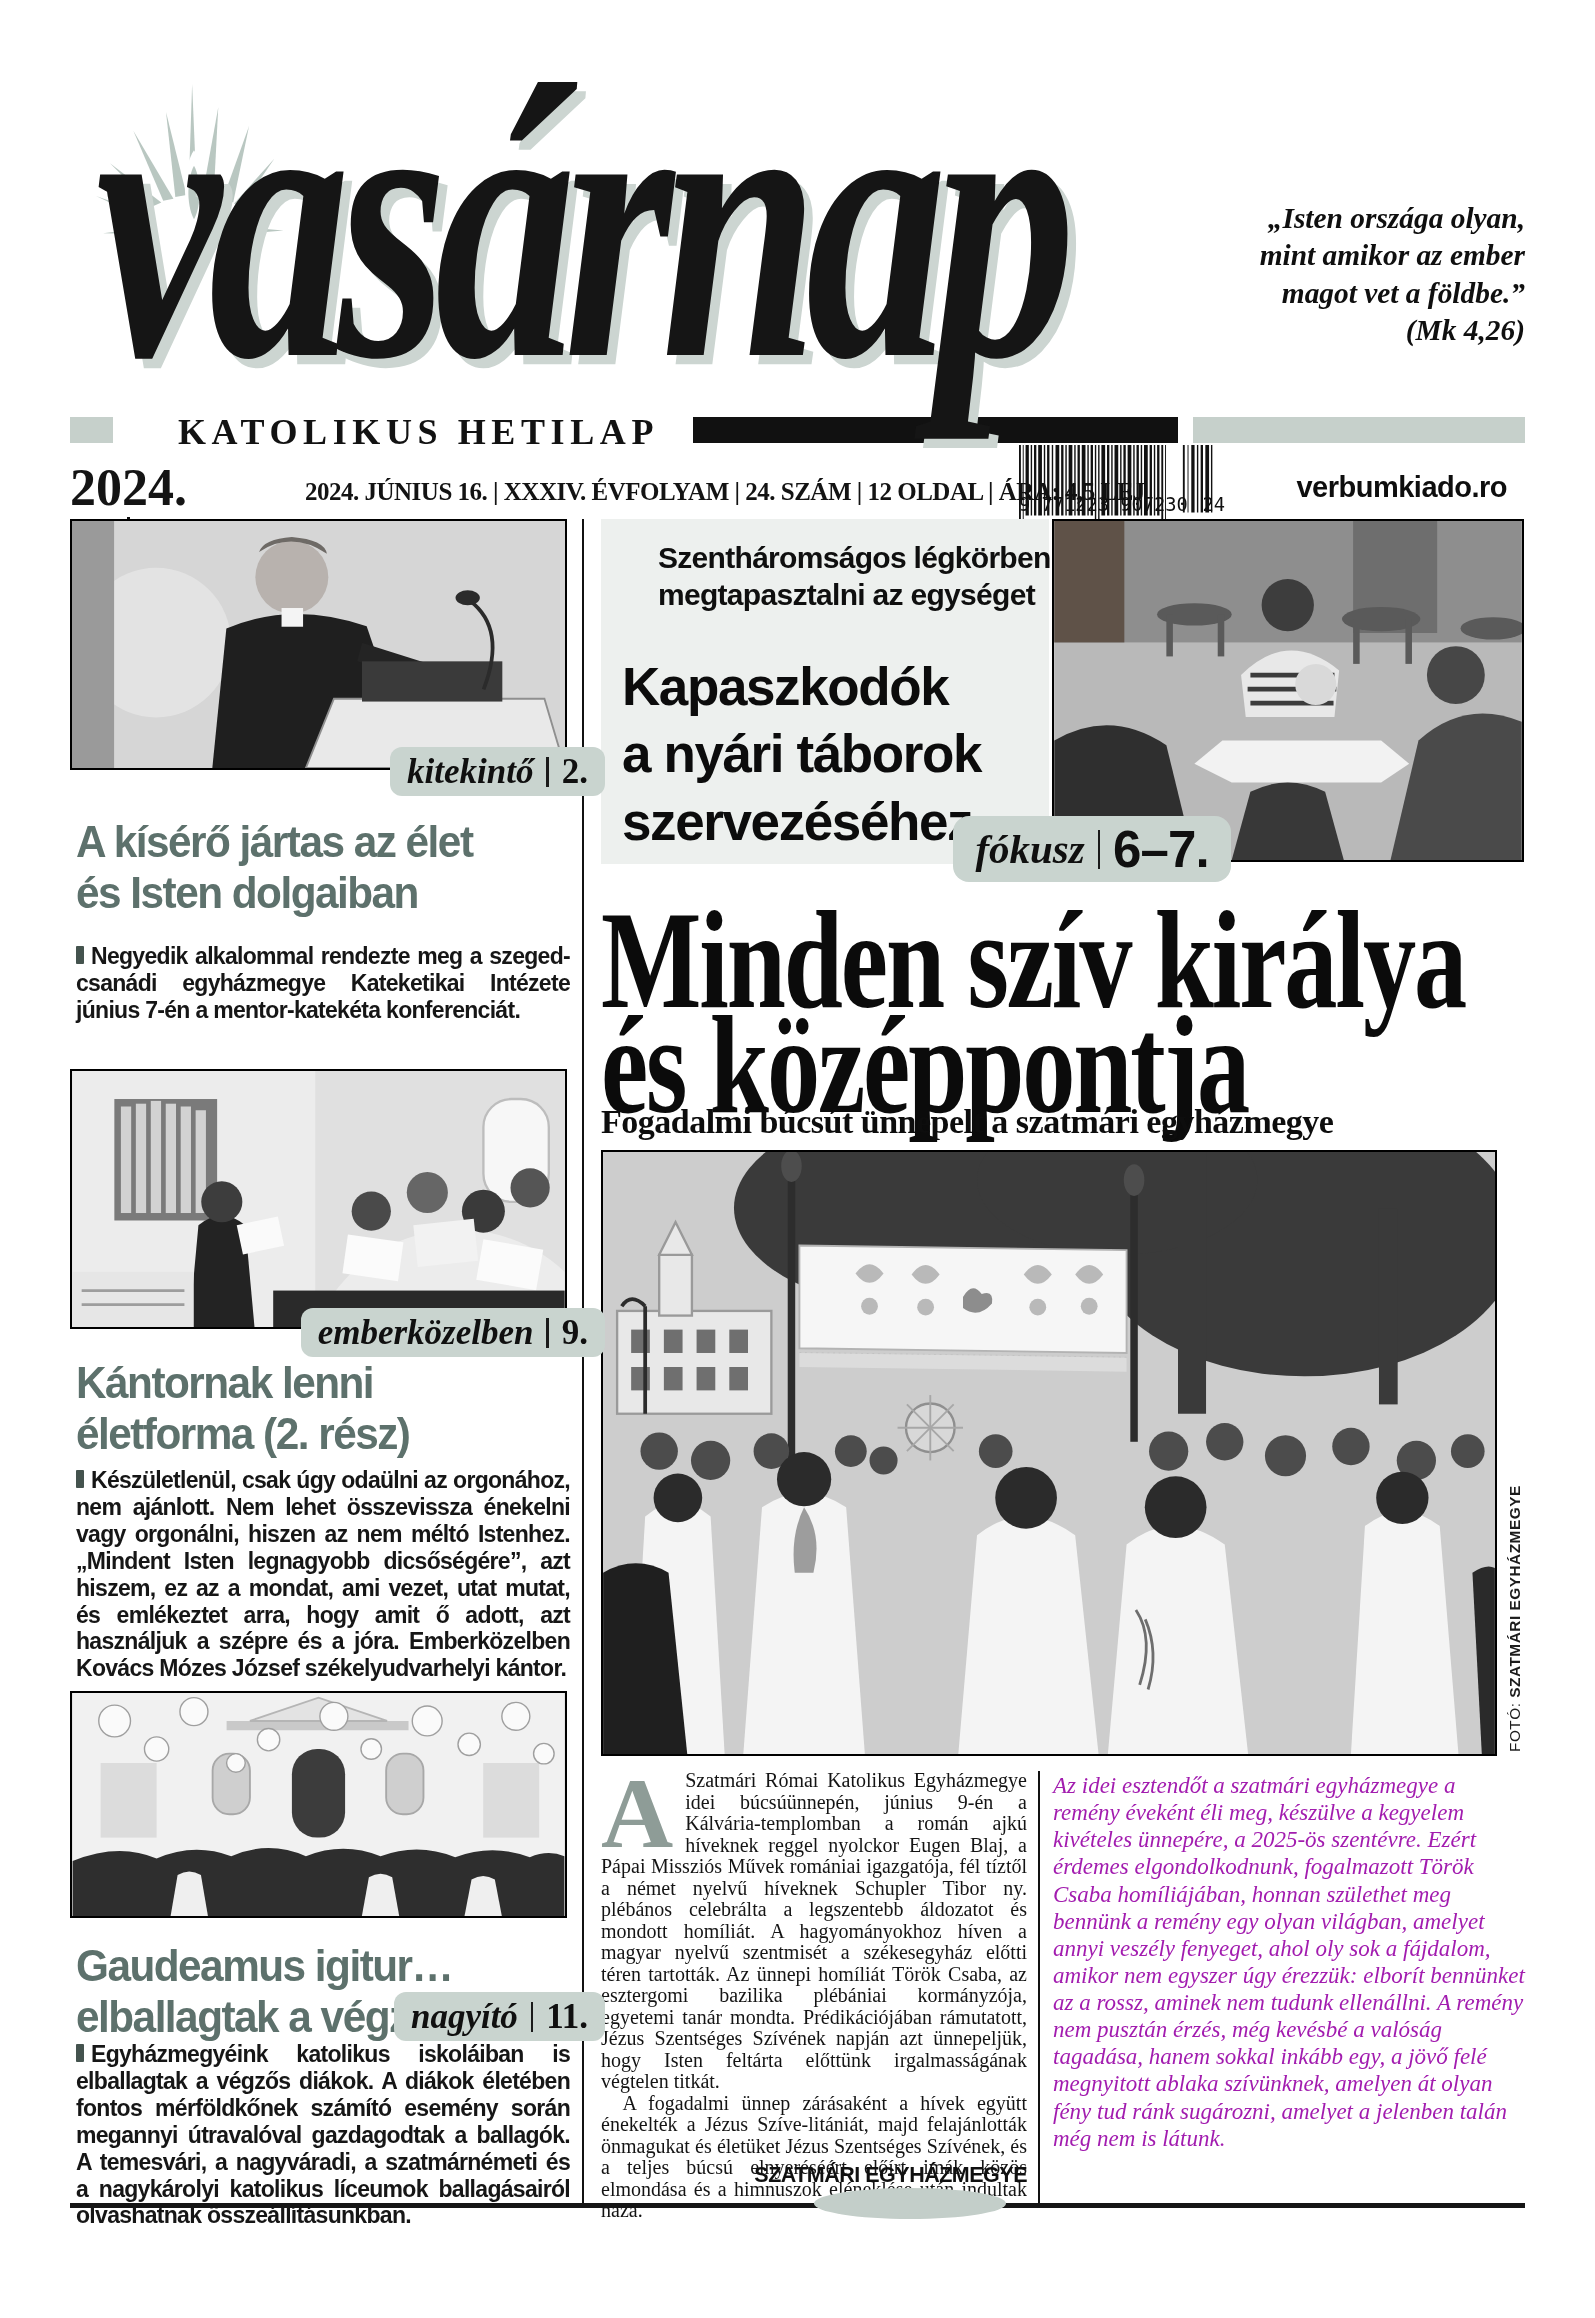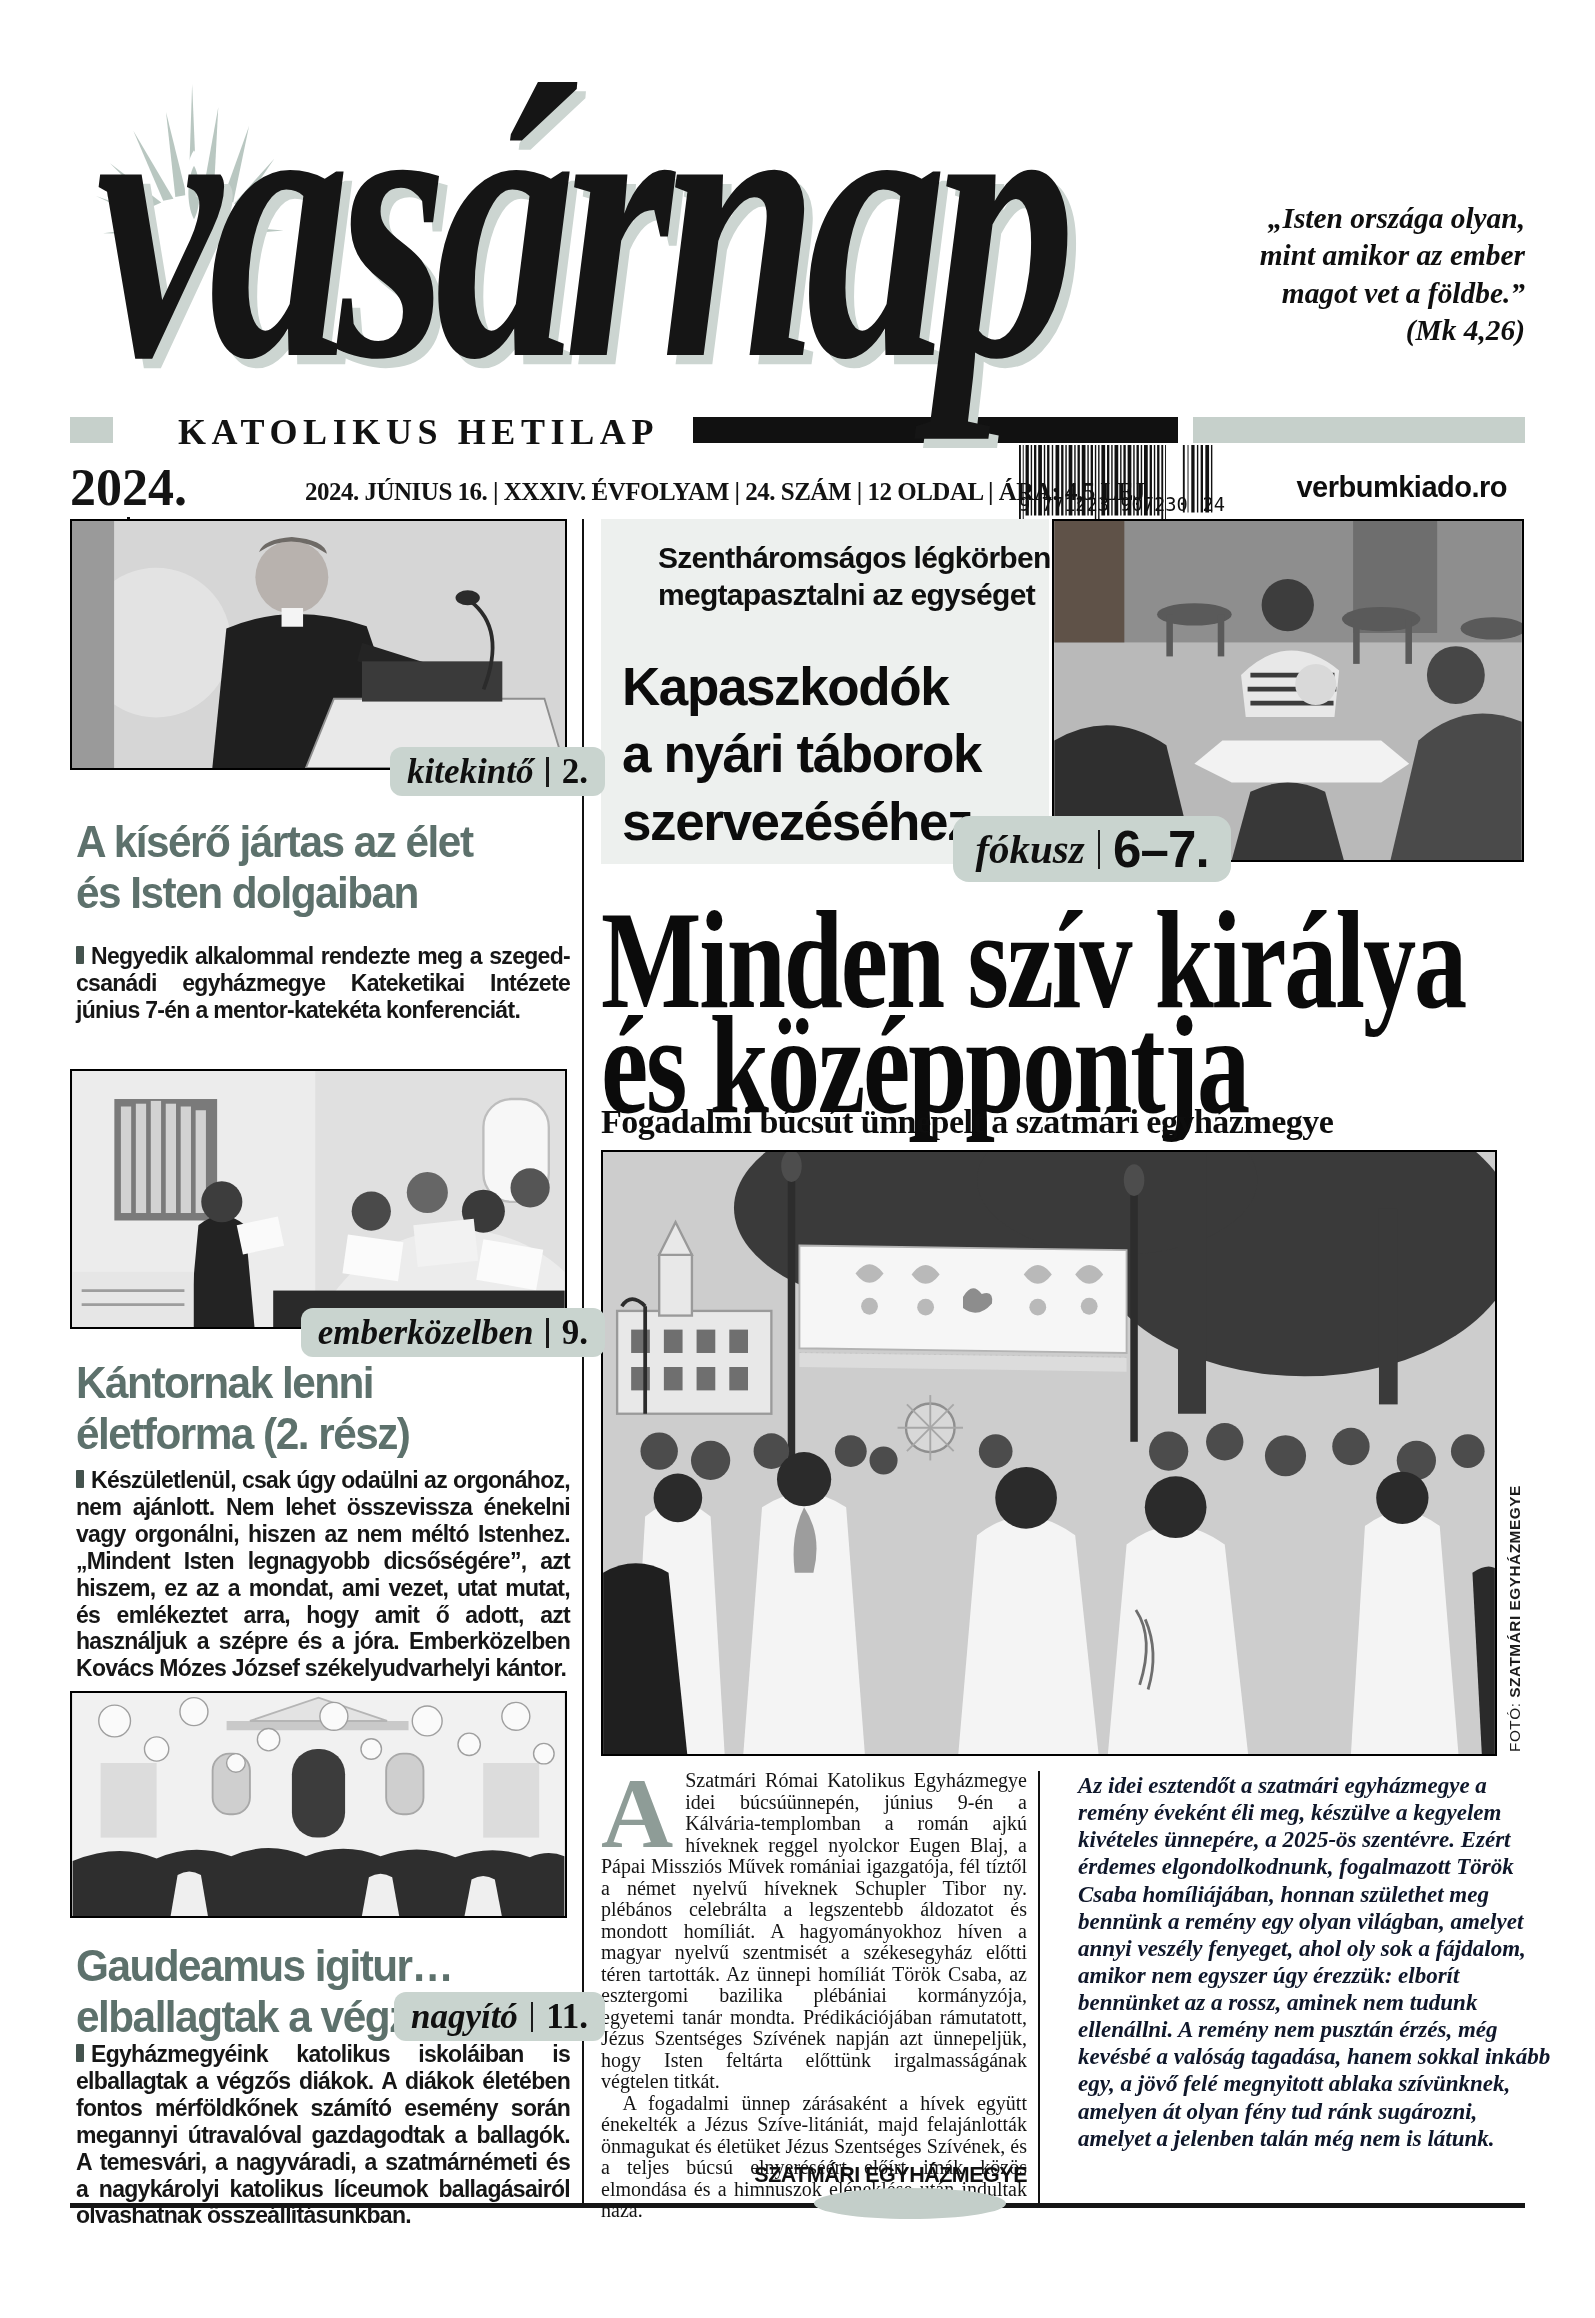--- a/index.html
+++ b/index.html
@@ -86,21 +86,21 @@
     font-weight:bold;font-size:34px;letter-spacing:-0.5px;color:#0d0d0d;white-space:nowrap;}
   .article{left:601px;top:1770px;width:426px;font-family:"Liberation Serif","DejaVu Serif",serif;
     font-size:20px;line-height:1.075;text-align:justify;color:#141414;}
   .article .dropcap{float:left;font-weight:bold;font-size:100px;line-height:0.82;
     color:#8e9c97;margin:2.8px 12px 0 0;}
   .article p{margin:0;}
   .article p + p{text-indent:21.5px;}
   .signature{left:601px;top:2163px;width:426px;text-align:right;font-weight:bold;
     font-size:21.5px;letter-spacing:-0.5px;color:#101010;}
   .opinion{left:1053px;top:1772px;width:473px;font-family:"Liberation Serif","DejaVu Serif",serif;
-    font-style:italic;font-weight:bold;font-size:23px;line-height:1.18;color:#0f172a;text-align:left;margin-left:25px;}
+    font-style:italic;font-weight:normal;font-size:23px;line-height:1.18;color:#a21caf;text-align:left;}
 </style>
 </head>
 <body>
 
 <div class="page">
 
   <svg class="abs sun-logo" viewBox="0 0 480 450">
     <g fill="#b9c7c1">
       <g transform="translate(240,330)">
         <path d="M-12,-60 L-4,-300 L6,-60 Z"></path>

